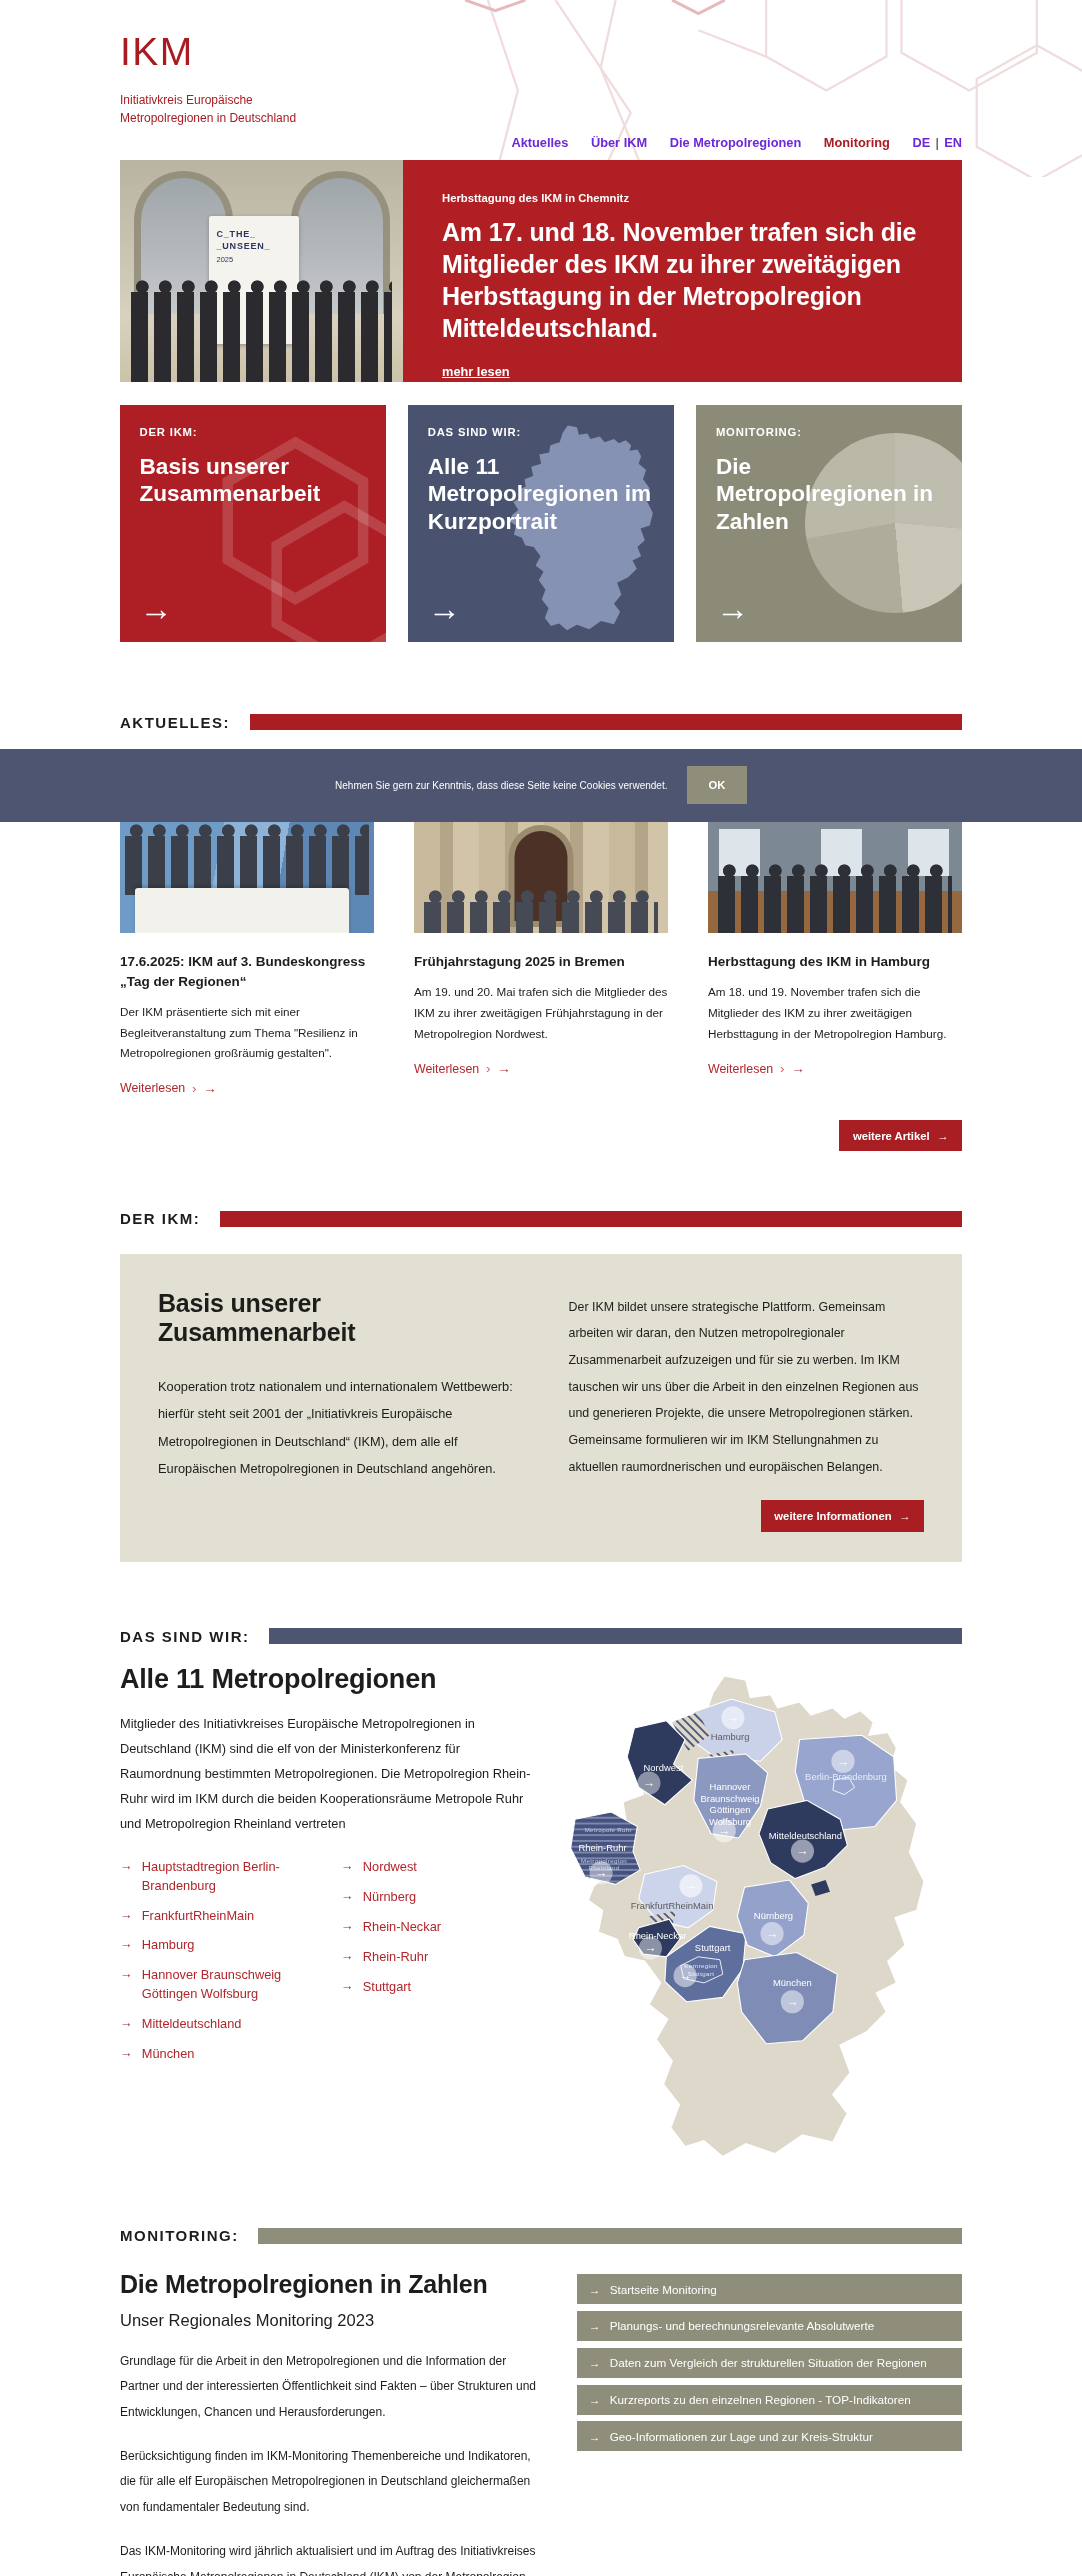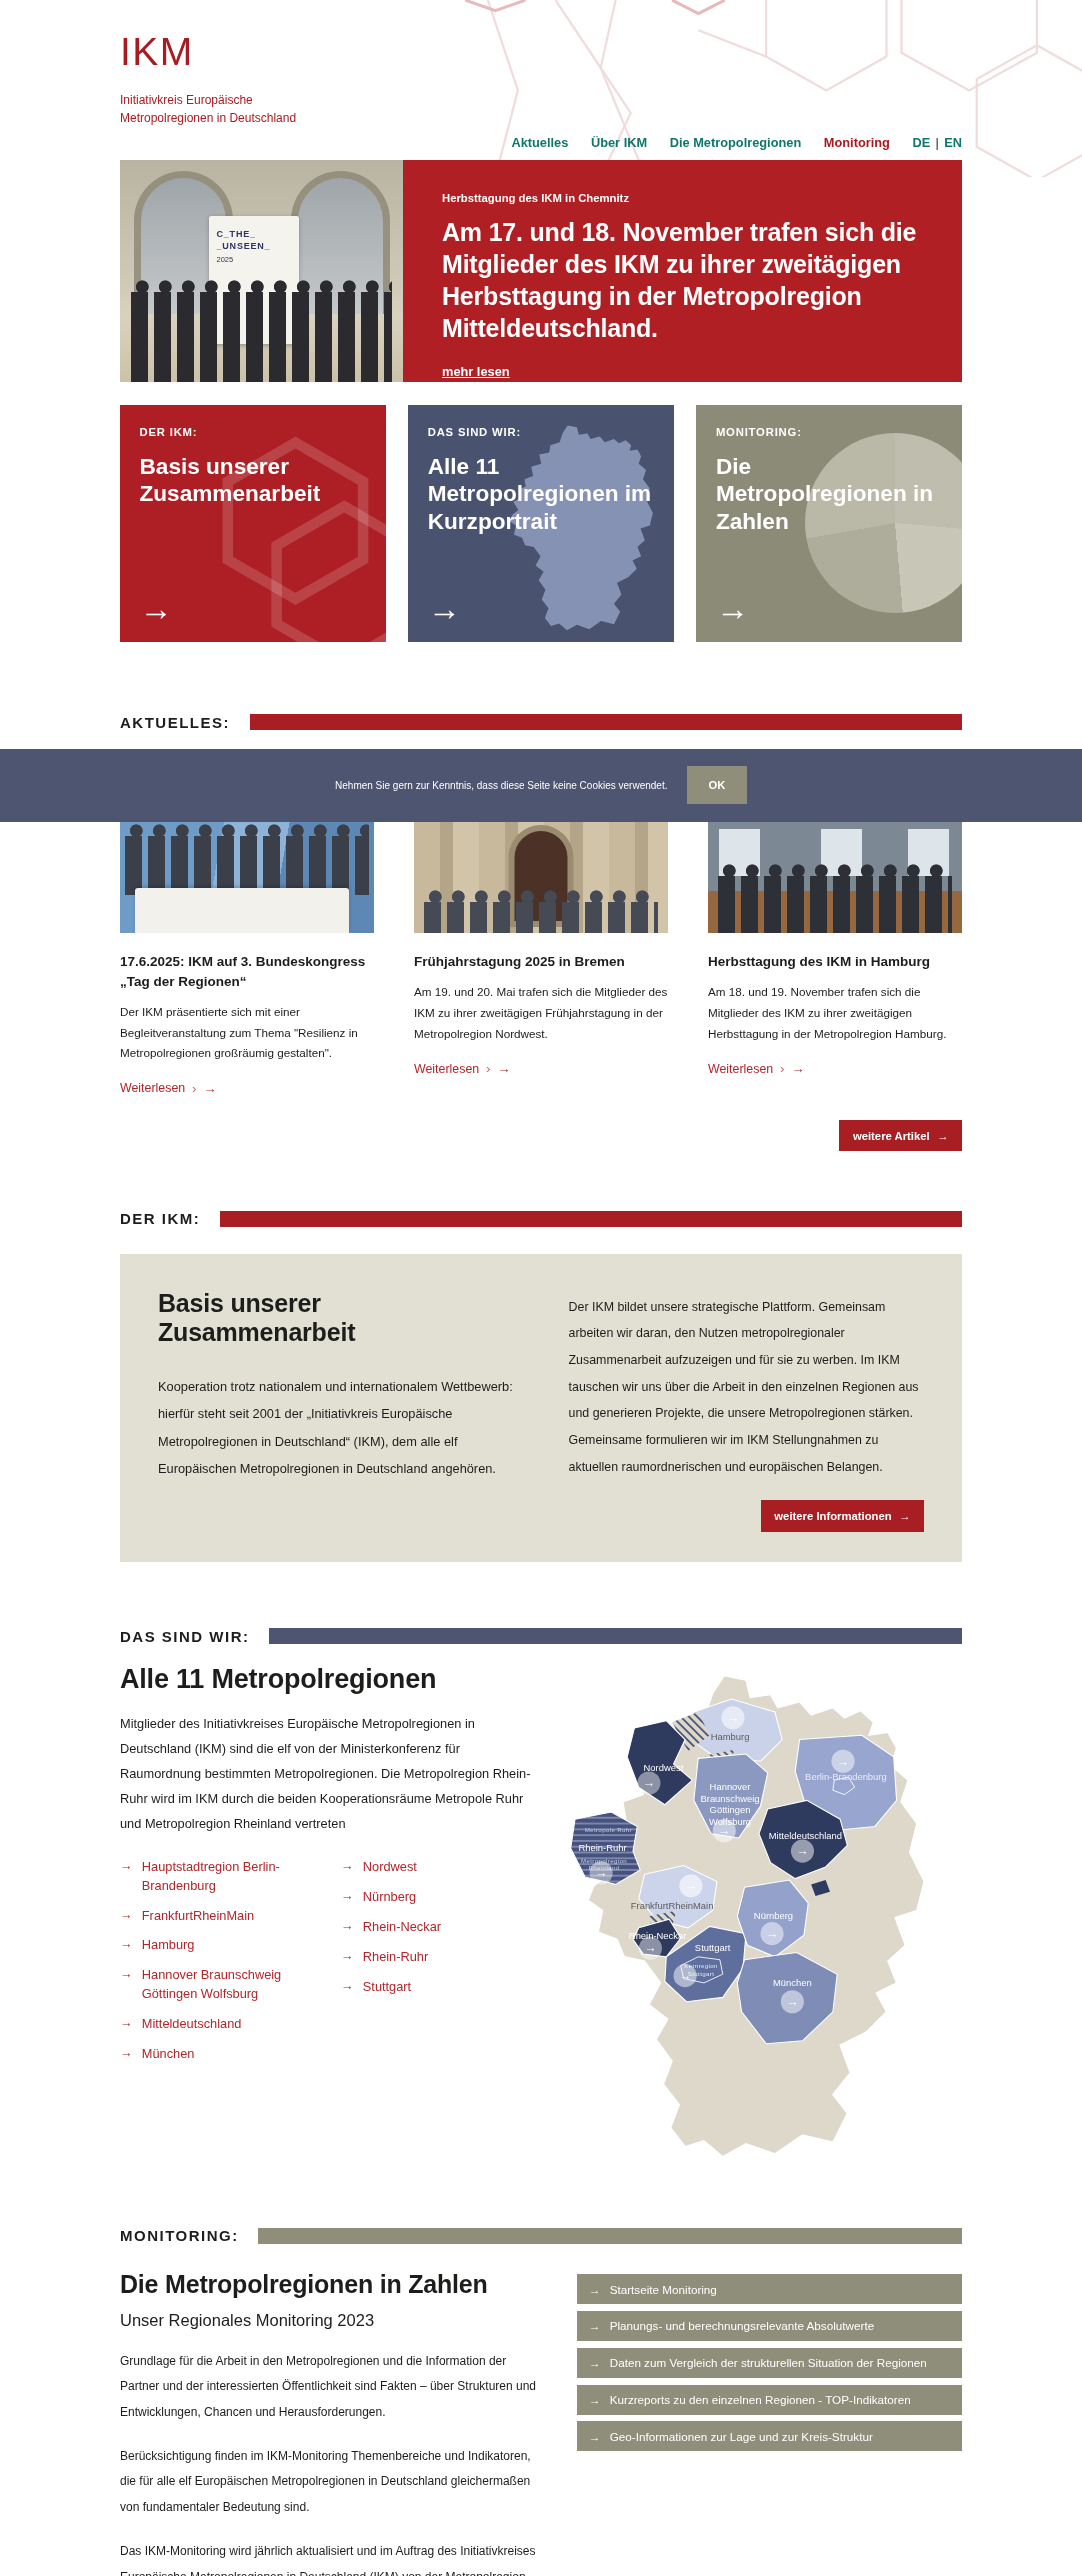--- a/index.html
+++ b/index.html
@@ -12,21 +12,21 @@
   .container { width:842px; margin:0 auto; position:relative; }
 
   
   header { position:relative; height:160px; }
   .hex-decor { position:absolute; top:0; right:0; width:707px; height:177px; pointer-events:none; }
   .brand { position:absolute; left:0; top:32px; }
   .brand .logo { font-size:39px; font-weight:400; letter-spacing:1.5px; color:#a81b21; line-height:1; }
   .brand .tagline { margin-top:19.5px; color:#a81b21; font-size:12px; line-height:1.55; }
   .main-nav { position:absolute; right:0; bottom:10.5px; display:flex; align-items:baseline; gap:22.6px;
     font-size:12.8px; font-weight:bold; }
-  .main-nav a { color:#0f766e; text-decoration:none; cursor:pointer; }
+  .main-nav a { color:#6d28d9; text-decoration:none; cursor:pointer; }
   .main-nav a.active { color:#a81b21; }
   .lang { display:flex; gap:5.3px; align-items:baseline; font-weight:bold; }
   .lang .sep { color:#1d1d1b; font-weight:400; }
 
   
   .hero { display:flex; height:222px; }
   .hero-photo { width:283px; position:relative; overflow:hidden;
     background:linear-gradient(#b9b3a2 0%, #cfc9b8 55%, #d9d2bf 70%, #cbc2a8 100%); }
   .arch { position:absolute; top:10.5px; width:99px; height:143px; border:7.5px solid #8f8a77;
     border-bottom:none; border-radius:68px 68px 0 0; background:linear-gradient(#9aa3ab, #c4c8cc); opacity:.85; }

